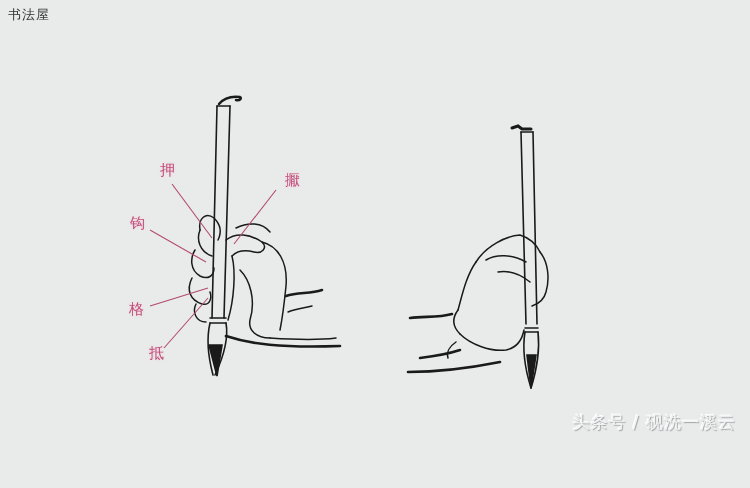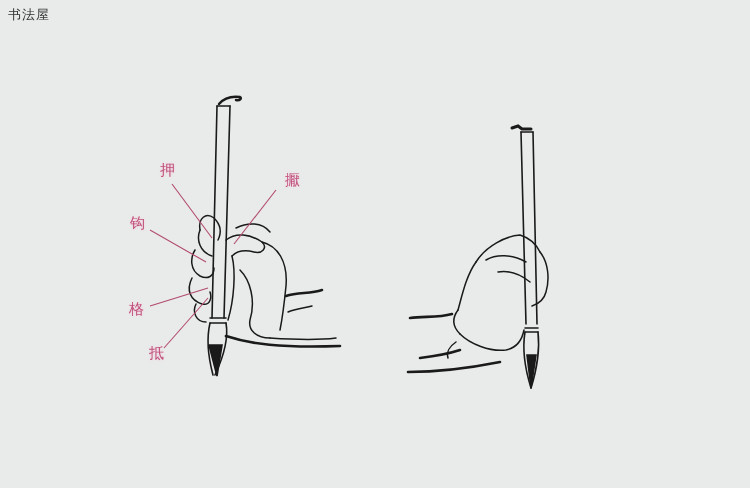--- a/index.html
+++ b/index.html
@@ -109,13 +109,14 @@
       <path d="M456 342 C450 346, 446 352, 448 358"></path>
     </g>
   </svg>
 
   <div class="label" style="left:160px; top:161px;">押</div>
   <div class="label" style="left:285px; top:171px;">擫</div>
   <div class="label" style="left:130px; top:214px;">钩</div>
   <div class="label" style="left:129px; top:300px;">格</div>
   <div class="label" style="left:149px; top:344px;">抵</div>
 
+  <div class="watermark">头条号 / 砚洗一溪云</div>
 </div>
 
 </body></html>

